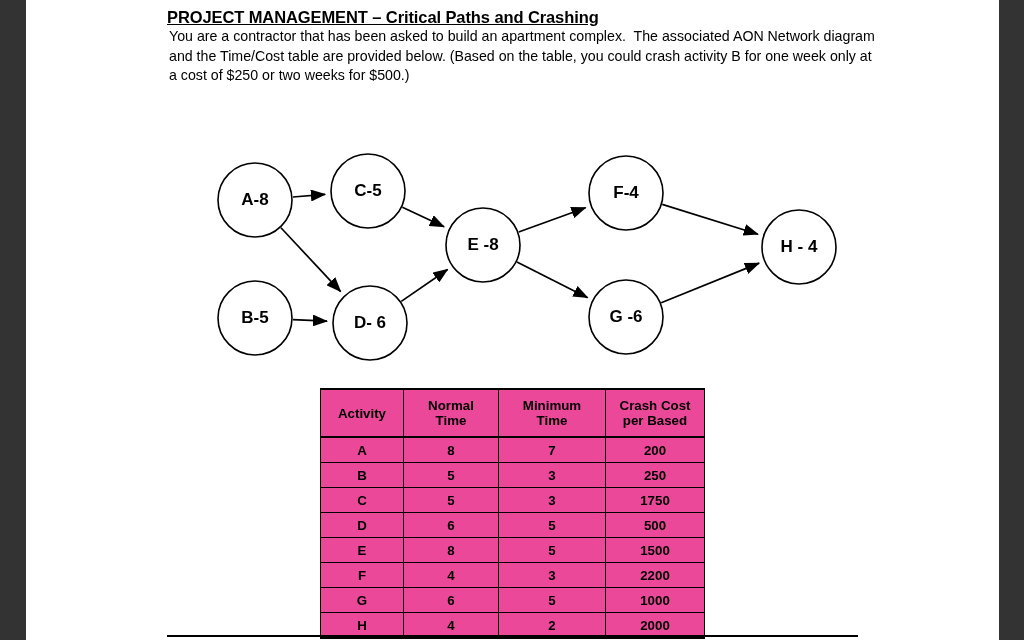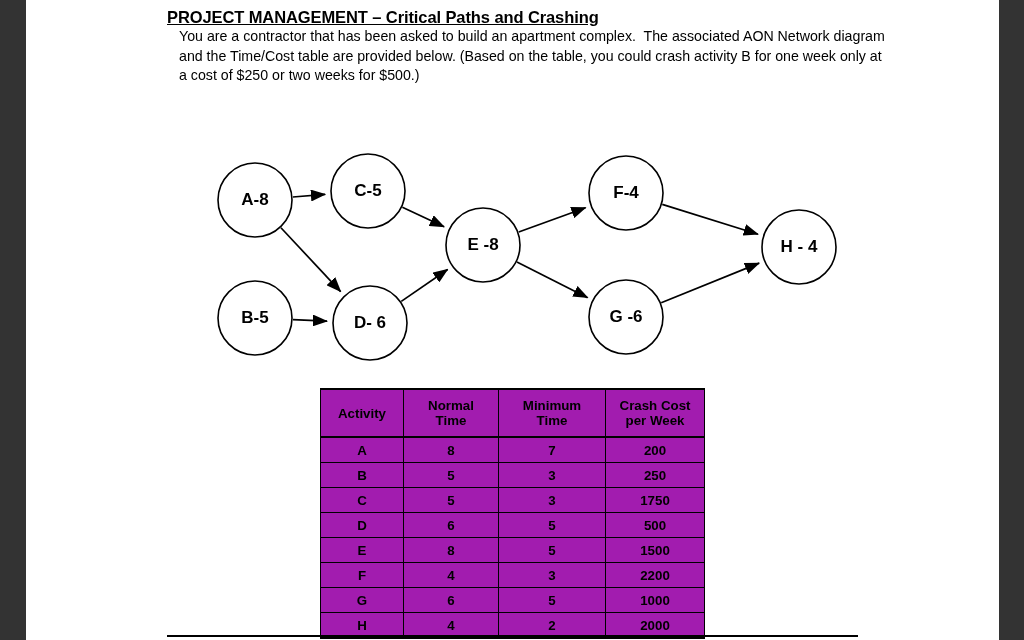--- a/index.html
+++ b/index.html
@@ -45,21 +45,21 @@
     top: 8px;
     font-size: 16.5px;
     font-weight: bold;
     color: #000;
     text-decoration: underline;
     white-space: nowrap;
     letter-spacing: -0.1px;
   }
   .para {
     position: absolute;
-    left: 153px;
+    left: 143px;
     font-size: 14.2px;
     line-height: 19.5px;
     color: #000;
     white-space: pre-wrap;
   }
   .para-1 { top: 27px; width: 712px; }
   .para-2 { top: 105px; width: 712px; }
 
   
   .diagram {
@@ -88,21 +88,21 @@
     stroke-width: 1.7;
     fill: none;
   }
 
   
   .cost-table {
     position: absolute;
     left: 294px;
     top: 388px;
     border-collapse: collapse;
-    background: #a21caf;
+    background: #ec4899;
   }
   .cost-table th, .cost-table td {
     border: 1px solid #000;
     font-family: "Liberation Sans", sans-serif;
     font-weight: bold;
     font-size: 13.3px;
     color: #000;
     text-align: center;
     padding: 0;
   }
@@ -204,21 +204,21 @@
 
     <table class="cost-table">
       <thead>
         <tr>
           <th class="col-activity hdr-2line">Activity</th>
           <th class="col-normal hdr-2line">Normal
 Time</th>
           <th class="col-minimum hdr-2line">Minimum
 Time</th>
           <th class="col-crash hdr-2line">Crash Cost
-per Week</th>
+per Based</th>
         </tr>
       </thead>
       <tbody id="table-body">
           <tr>
             <td class="col-activity">A</td>
             <td class="col-normal">8</td>
             <td class="col-minimum">7</td>
             <td class="col-crash">200</td>
           </tr>
           <tr>

